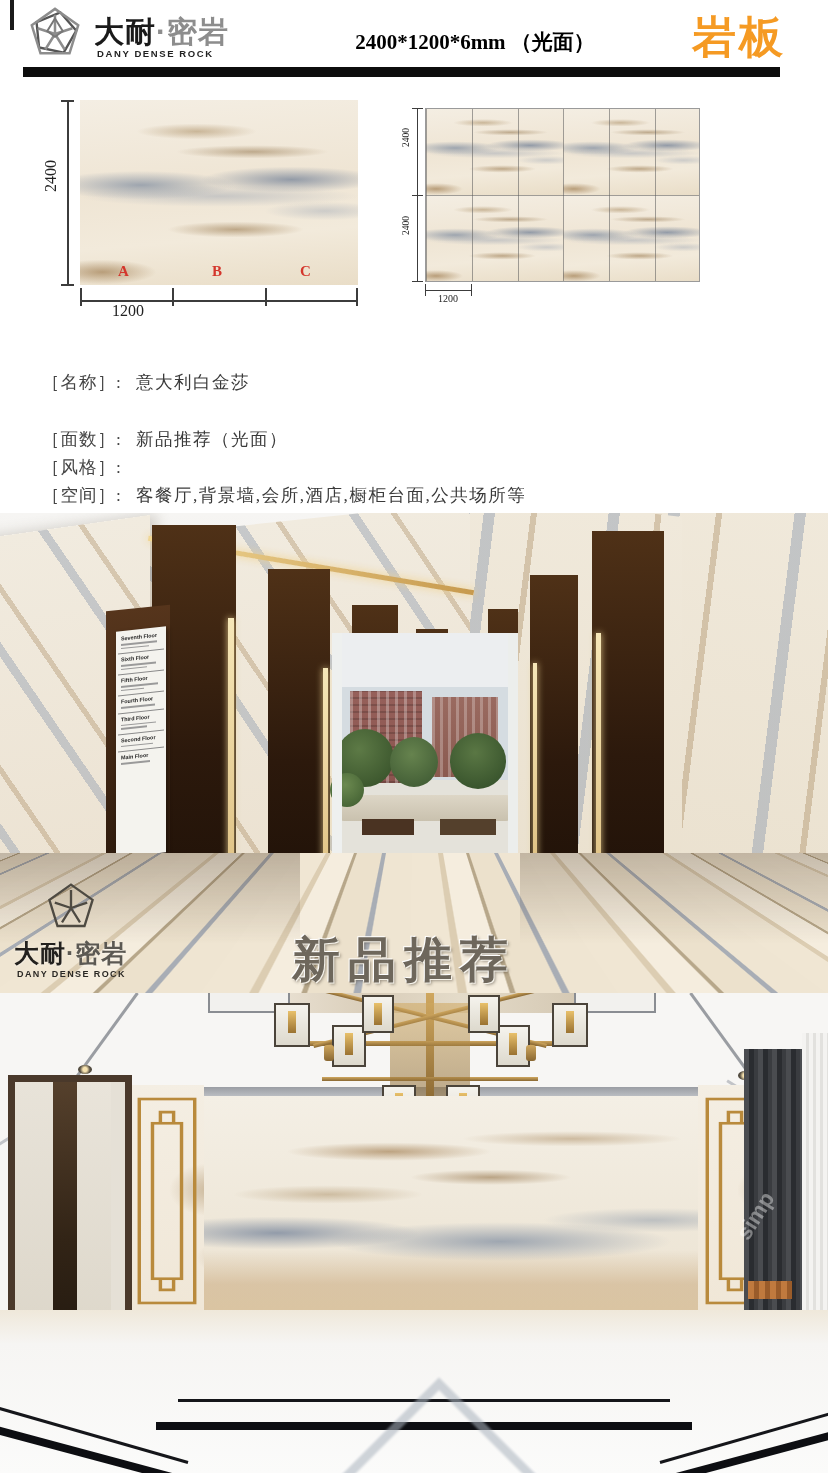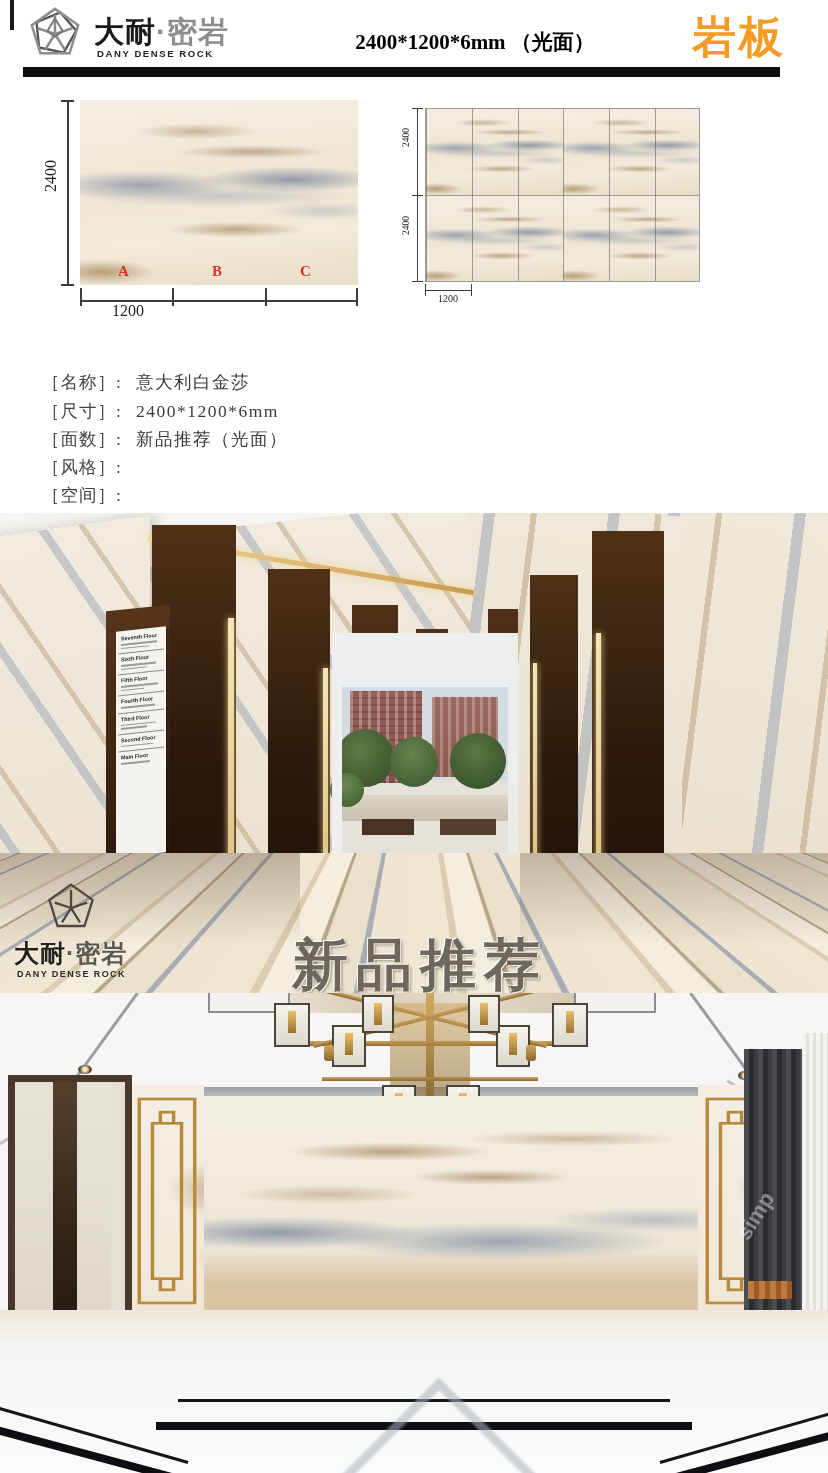--- a/index.html
+++ b/index.html
@@ -69,21 +69,21 @@
   .wood{background:linear-gradient(180deg,#4f3117 0%,#2c190c 55%,#1d1007 100%);}
   .goldtube{background:linear-gradient(180deg,#f6e7b8,#dcbc7c);box-shadow:0 0 7px rgba(240,215,150,.9);}
   .brass{background:linear-gradient(180deg,#cfa75f,#8a6832);}
   .lantern{background:linear-gradient(180deg,#f5f3ed,#ddd9cd);border:2px solid #4b443a;}
   .lantern .candle{position:absolute;left:50%;top:6px;width:8px;height:22px;margin-left:-4px;
                    background:linear-gradient(180deg,#e8c06a,#9a7231);}
   .spot{width:14px;height:9px;border-radius:50%;background:radial-gradient(circle at 50% 50%, #f7e3b0 0 25%, #5a5244 60%, #3c382f 100%);}
   .dir-row{border-bottom:1px solid #8a8a8a;padding:3px 3px 4px 3px;}
   .dir-title{font-size:6px;font-weight:700;color:#222;transform:scale(.9);transform-origin:0 0;white-space:nowrap;}
   .dir-bar{height:1.5px;background:#9a9a9a;margin-top:2px;}
-  .wm-title{font-family:"Liberation Serif","DejaVu Serif",serif;font-weight:700;font-size:56px;letter-spacing:8px;
+  .wm-title{font-family:"Liberation Serif","DejaVu Serif",serif;font-weight:700;font-size:48px;letter-spacing:8px;
             color:#6e675c;text-shadow:1px 1px 0 #f5f2ea,-1px -1px 0 #ffffff,2px 2px 3px rgba(60,50,40,.45);white-space:nowrap;}
   .wm-brand-cn{font-size:25px;font-weight:900;letter-spacing:1px;color:#23211e;text-shadow:0 1px 2px rgba(255,255,255,.5);white-space:nowrap;}
   .wm-brand-cn .gray{color:#5c5953;}
   .wm-brand-en{font-size:9px;font-weight:700;letter-spacing:1.4px;color:#2a2824;}
   .curtain{background:repeating-linear-gradient(90deg,#4a4c50 0 5px,#2a2c30 5px 10px,#3a3c40 10px 14px);}
   .gold-frame-svg{width:100%;height:100%;}
 </style>
 </head>
 <body>
 
@@ -134,33 +134,30 @@
   <div class="abs dim vtext" style="left:401px;top:216px;font-size:9.5px;">2400</div>
   <div class="abs dline" style="left:425px;top:290px;width:46px;height:1px;"></div>
   <div class="abs dline" style="left:425px;top:284px;width:1px;height:12px;"></div>
   <div class="abs dline" style="left:471px;top:284px;width:1px;height:12px;"></div>
   <div class="abs dim" style="left:425px;top:293px;width:46px;text-align:center;font-size:10px;">1200</div>
 
   <div class="abs spec-row" style="top:368px;">
     <span class="spec-label">［名称］:</span>
     <span class="spec-value">意大利白金莎</span>
   </div>
-  <div class="abs spec-row" style="top:397px;">
-    <span class="spec-label">［尺寸］:</span>
-    <span class="spec-value">2400*1200*6mm</span>
-  </div>
   <div class="abs spec-row" style="top:425px;">
     <span class="spec-label">［面数］:</span>
     <span class="spec-value">新品推荐（光面）</span>
   </div>
   <div class="abs spec-row" style="top:453px;">
     <span class="spec-label">［风格］:</span>
   </div>
   <div class="abs spec-row" style="top:481px;">
     <span class="spec-label">［空间］:</span>
+    <span class="spec-value">客餐厅,背景墙,会所,酒店,橱柜台面,公共场所等</span>
   </div>
 
   <div class="abs render" style="top:513px;height:480px;background:#efece6;">
 
     <div class="abs" style="left:0;top:0;width:828px;height:190px;background:linear-gradient(180deg,#f6f5f3,#eceae6);"></div>
     <div class="abs" style="left:545px;top:28px;width:250px;height:16px;background:linear-gradient(90deg,#2e2e2e,#4a4a4a);transform:rotate(11deg);border-radius:2px;"></div>
 
     <div class="abs marble-streak-right" style="left:640px;top:-30px;width:220px;height:540px;transform:skewY(12deg);"></div>
 
     <div class="abs marble-streak-right" style="left:452px;top:-10px;width:230px;height:460px;transform:skewY(7deg);"></div>

